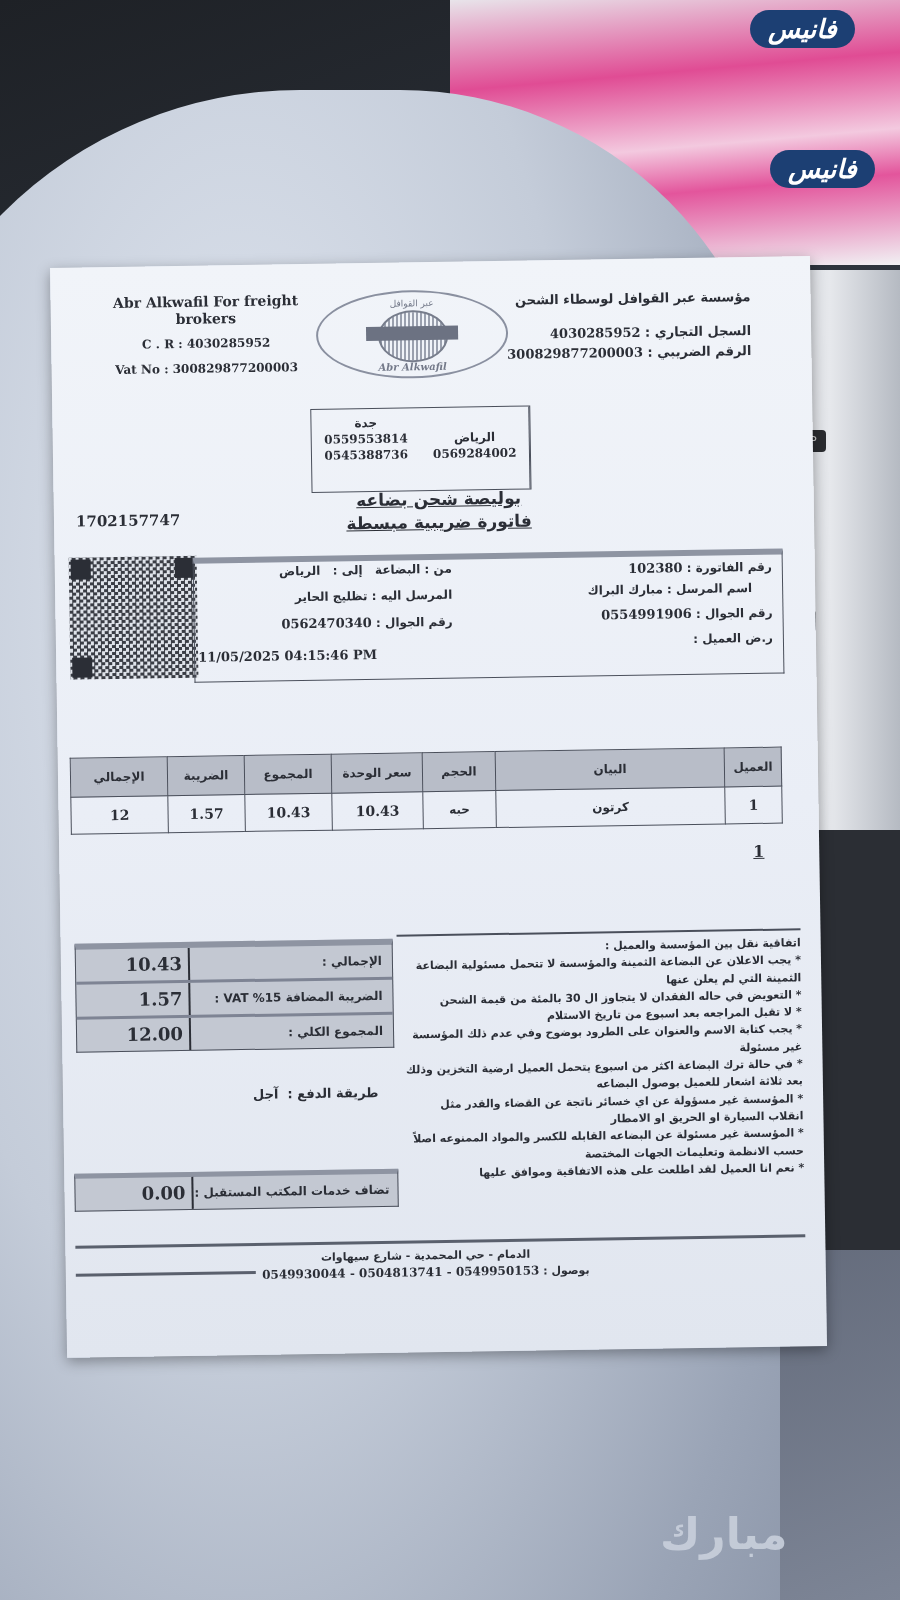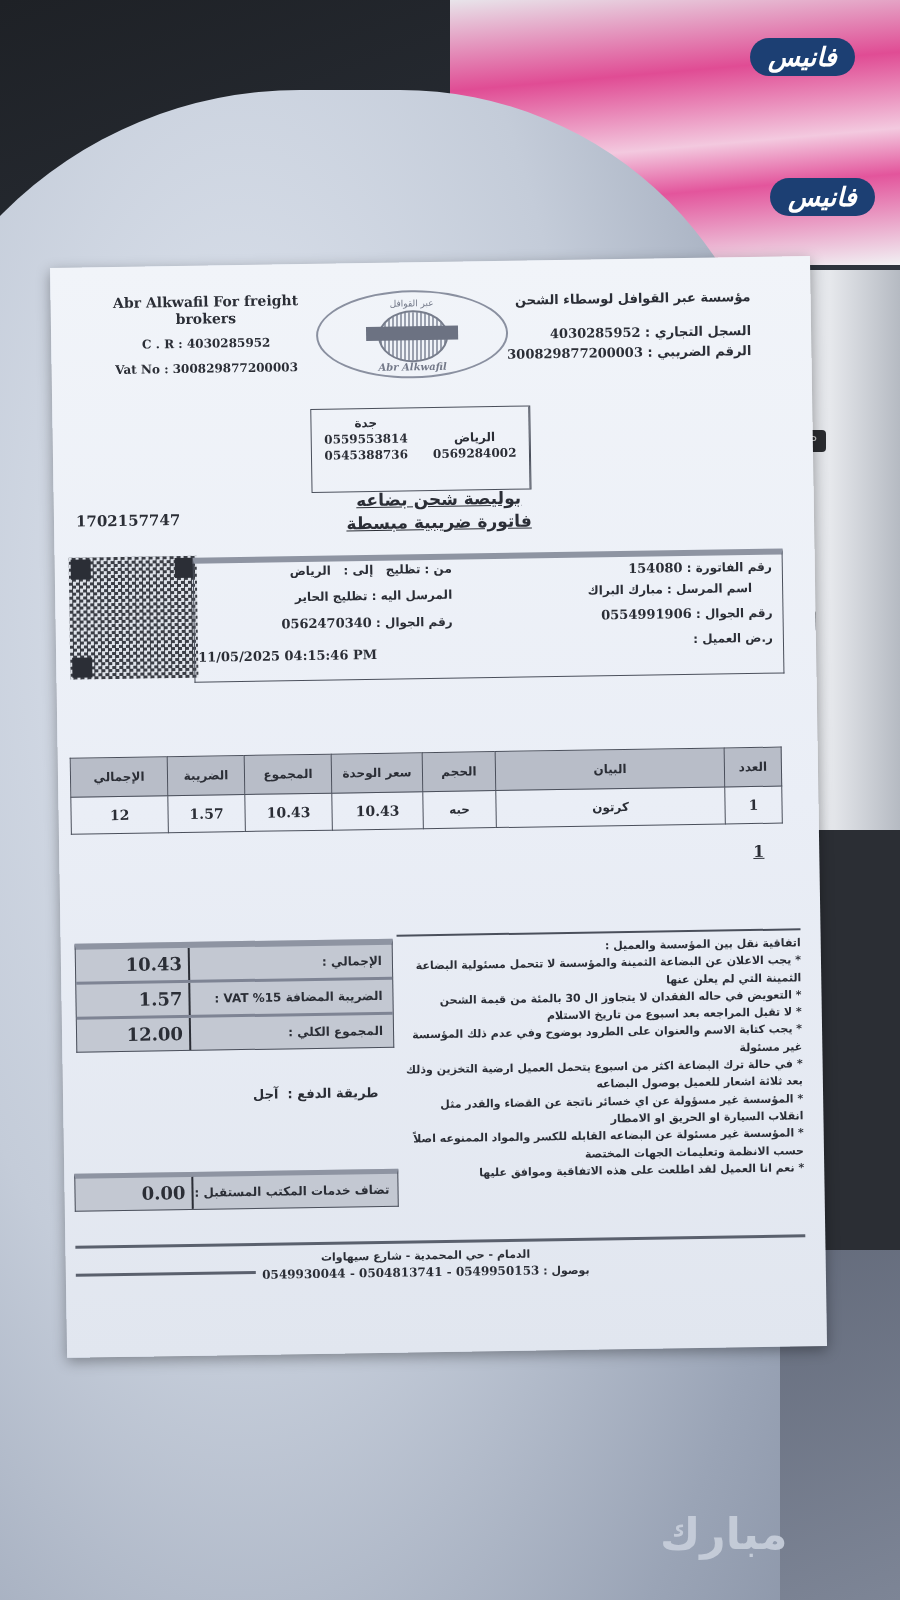--- a/index.html
+++ b/index.html
@@ -8,21 +8,21 @@
   
   .bg-dark{position:absolute;left:0;top:0;width:900px;height:1600px;
     background:linear-gradient(160deg,#1e2126 0%,#2a2f37 25%,#3b4150 45%,#7d8596 100%);}
   .bg-thobe{position:absolute;left:-120px;top:90px;width:900px;height:1700px;
     border-radius:420px 380px 0 0;
     background:radial-gradient(ellipse at 40% 30%,#dfe5ef 0%,#c4ccd9 45%,#9aa4b6 80%,#8993a6 100%);}
   .bg-bag{position:absolute;left:450px;top:0;width:450px;height:265px;
     background:linear-gradient(175deg,#e8e4ea 0%,#e04c94 30%,#f3c9df 55%,#e3559c 70%,#f1f1f4 100%);
     border-radius:0 0 0 40px;}
   .bag-logo{position:absolute;color:#fff;background:#1c3f73;border-radius:50px;
-    font-weight:bold;font-style:italic;padding:4px 18px;font-family:"DejaVu Serif",serif;margin-top:28px;}
+    font-weight:bold;font-style:italic;padding:4px 18px;font-family:"DejaVu Serif",serif;}
   .bg-console{position:absolute;left:760px;top:270px;width:140px;height:560px;
     background:linear-gradient(90deg,#c8ccd2,#e6e8ec 50%,#b5bac2);border-radius:40px 0 0 40px;}
   .gear-slot{position:absolute;width:26px;height:22px;background:#2a2c30;border-radius:4px;color:#ccc;
     font-size:12px;text-align:center;line-height:22px;}
   .bg-console-dark{position:absolute;left:780px;top:830px;width:120px;height:420px;background:#2b2e34;}
   .watermark{position:absolute;left:660px;top:1508px;font-size:44px;font-weight:bold;color:#c9d0dc;
     letter-spacing:2px;opacity:.9;}
   
   .paper{position:absolute;left:50px;top:268px;width:760px;height:1090px;
     background:linear-gradient(180deg,#f1f4f9 0%,#eaeef6 50%,#e1e6ef 100%);
@@ -144,58 +144,58 @@
     <span>بوليصة شحن بضاعه</span>
     <span>فاتورة ضريبية مبسطة</span>
   </div>
 
   <div class="abs qr"></div>
 
   <div class="abs info">
 
     <div class="row ar" style="right:10px;top:4px;">
       <span>رقم الفاتورة :</span>
-      <span class="num">154080</span>
+      <span class="num">102380</span>
     </div>
     <div class="row ar" style="right:30px;top:26px;">
       <span>اسم المرسل :</span>
       <span>مبارك البراك</span>
     </div>
     <div class="row ar" style="right:10px;top:50px;">
       <span>رقم الجوال :</span>
       <span class="num">0554991906</span>
     </div>
     <div class="row ar" style="right:10px;top:76px;">
       <span>ر.ض العميل :</span>
       <span></span>
     </div>
 
     <div class="row ar" style="right:330px;top:2px;">
       <span>من :</span>
-      <span>تظليج</span>
+      <span>البضاعة</span>
       &nbsp;
       <span>إلى :</span>
       &nbsp;
       <span>الرياض</span>
     </div>
     <div class="row ar" style="right:330px;top:28px;">
       <span>المرسل اليه :</span>
       <span>تظليج الحاير</span>
     </div>
     <div class="row ar" style="right:330px;top:54px;">
       <span>رقم الجوال :</span>
       <span class="num">0562470340</span>
     </div>
   </div>
   <div class="abs date en">11/05/2025 04:15:46 PM</div>
 
   <table class="items">
     <thead>
       <tr>
-        <th style="width:54px">العدد</th>
+        <th style="width:54px">العميل</th>
         <th style="width:226px">البيان</th>
         <th style="width:70px">الحجم</th>
         <th style="width:88px">سعر الوحدة</th>
         <th style="width:84px">المجموع</th>
         <th style="width:74px">الضريبة</th>
         <th>الإجمالي</th>
       </tr>
     </thead>
     <tbody>
       <tr>

